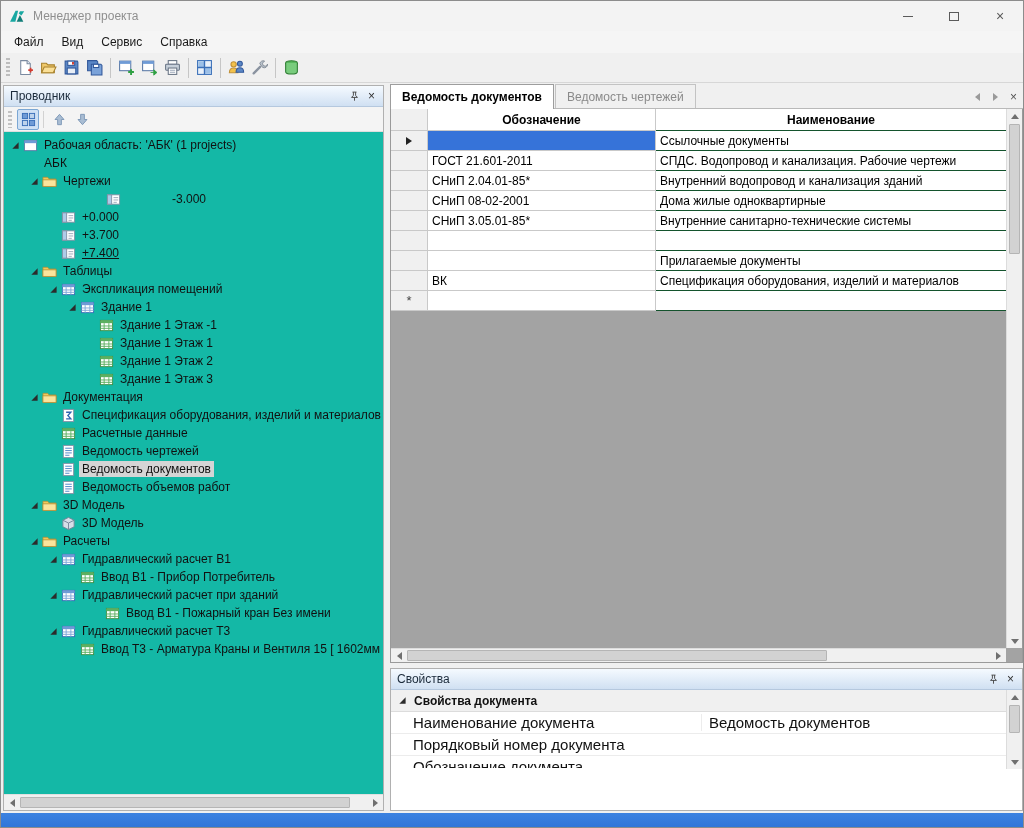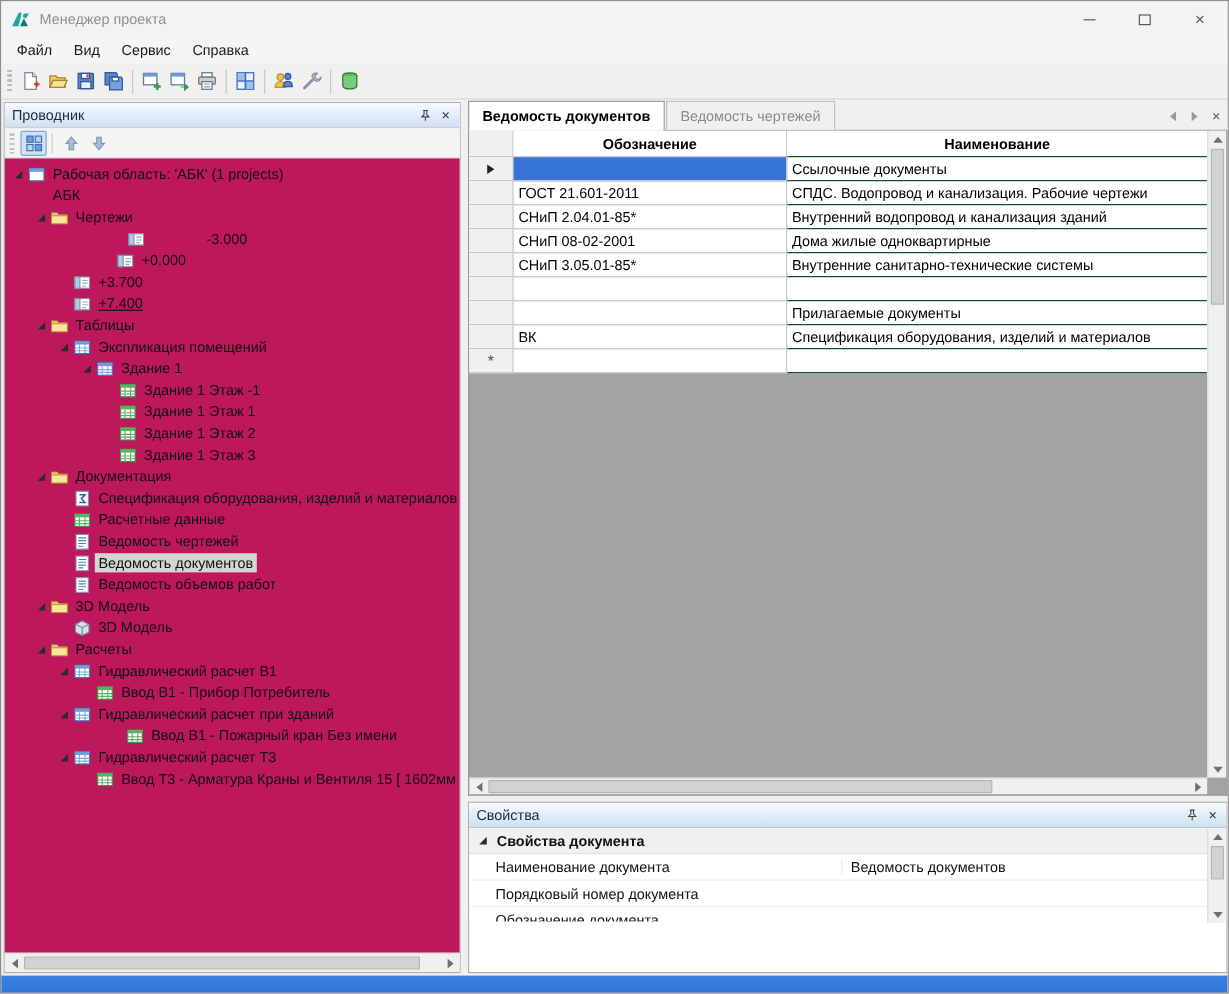--- a/index.html
+++ b/index.html
@@ -33,21 +33,21 @@
   .panel-header { height:21px; flex:0 0 21px; background:linear-gradient(#f5faff,#d0e0f2); border-bottom:1px solid #b5c8de; display:flex; align-items:center; padding:0 3px 0 6px; }
   .panel-title { font-size:12px; color:#1b2a3a; flex:1; }
   .ph-btn { width:17px; height:17px; display:flex; align-items:center; justify-content:center; color:#333; font-size:12px; }
   .ph-btn svg { width:11px; height:11px; }
   .explorer-tb { height:25px; flex:0 0 25px; background:#f4f4f4; border-bottom:1px solid #dedede; display:flex; align-items:center; padding-left:2px; gap:1px; }
   .etb-grip { width:4px; height:17px; margin:0 4px 0 2px; background:repeating-linear-gradient(to bottom,#c2c2c2 0 2px,transparent 2px 4px); }
   .etb-btn { width:22px; height:21px; display:flex; align-items:center; justify-content:center; border:1px solid transparent; border-radius:2px; }
   .etb-btn svg { width:15px; height:15px; }
   .etb-btn.pressed { background:#cfe1f5; border-color:#7ba7d4; }
   .etb-sep { width:1px; height:17px; background:#d2d2d2; margin:0 3px; }
-  .tree { flex:1; overflow:hidden; background:#be185d; padding-top:4px; }
+  .tree { flex:1; overflow:hidden; background:#14b8a6; padding-top:4px; }
   .tree-row { height:18px; display:flex; align-items:center; font-size:12px; color:#111; white-space:nowrap; }
   .expander { width:14px; flex:0 0 14px; height:14px; display:flex; align-items:center; justify-content:center; }
   .expander svg { width:9px; height:9px; }
   .ticon { width:16px; flex:0 0 16px; height:16px; margin-right:3px; display:flex; align-items:center; justify-content:center; }
   .ticon svg { width:15px; height:15px; }
   .tlabel { padding:1px 3px; }
   .tree-row.sel .tlabel { background:#d5d5d5; }
 
   
   .hscroll { height:16px; flex:0 0 16px; background:#f0f0f0; border-top:1px solid #e0e0e0; display:flex; align-items:center; }
@@ -90,21 +90,21 @@
   .vtrack { flex:1; padding:1px; }
   .hscroll2 { position:absolute; left:0; right:16px; bottom:0; height:14px; background:#f0f0f0; border-top:1px solid #dcdcdc; display:flex; align-items:center; }
 
   
   .hsplitter { height:5px; flex:0 0 5px; background:#f0f0f0; }
   .props { flex:0 0 143px; height:143px; background:#fff; border:1px solid #b0b0b0; position:relative; overflow:hidden; }
   .props .panel-header { position:absolute; top:0; left:0; right:0; }
   .props-rows { position:absolute; top:21px; left:0; right:16px; height:78px; overflow:hidden; }
   .prow-group { height:22px; background:#f0f0f0; border-bottom:1px solid #dcdcdc; display:flex; align-items:center; font-size:12px; font-weight:bold; color:#111; padding-left:7px; gap:7px; }
   .pgexp svg { width:9px; height:9px; }
-  .prow { height:22px; display:flex; border-bottom:1px solid #ececec; font-size:12px; background:#fff;align-items:center; }
+  .prow { height:22px; display:flex; border-bottom:1px solid #ececec; font-size:15px; background:#fff;align-items:center; }
   .prow .pl { width:310px; flex:0 0 310px; display:flex; align-items:center; padding-left:22px; color:#111; }
   .prow .pv { flex:1; display:flex; align-items:center; padding-left:7px; border-left:1px solid #ececec; color:#111; }
   .props-vscroll { position:absolute; top:21px; right:0; width:16px; height:79px; background:#f0f0f0; border-left:1px solid #dcdcdc; display:flex; flex-direction:column; }
 
   
   .bottom-strip { position:absolute; left:0; right:0; top:812px; height:16px; background:linear-gradient(#3c82e0,var(--bottom-strip,#2f74d8)); }
 </style>
 </head>
 <body>
 
@@ -327,21 +327,21 @@
           <span class="expander"></span>
           <span class="ticon">
             <svg viewBox="0 0 16 16">
               <rect x="1.5" y="3" width="13" height="10" fill="#fff" stroke="#8292a6"></rect>
               <path d="M1.5 3h4.5v10H1.5z" fill="#aecbe8" stroke="#8292a6"></path>
               <path d="M8 6h5M8 8.5h5M8 11h3.5" stroke="#9aa7b8"></path>
             </svg>
           </span>
           <span class="tlabel">-3.000</span>
         </div>
-        <div class="tree-row" style="padding-left: 42px; margin-left: 36px;">
+        <div class="tree-row" style="padding-left: 42px;">
           <span class="expander"></span>
           <span class="ticon">
             <svg viewBox="0 0 16 16">
               <rect x="1.5" y="3" width="13" height="10" fill="#fff" stroke="#8292a6"></rect>
               <path d="M1.5 3h4.5v10H1.5z" fill="#aecbe8" stroke="#8292a6"></path>
               <path d="M8 6h5M8 8.5h5M8 11h3.5" stroke="#9aa7b8"></path>
             </svg>
           </span>
           <span class="tlabel">+0.000</span>
         </div>

